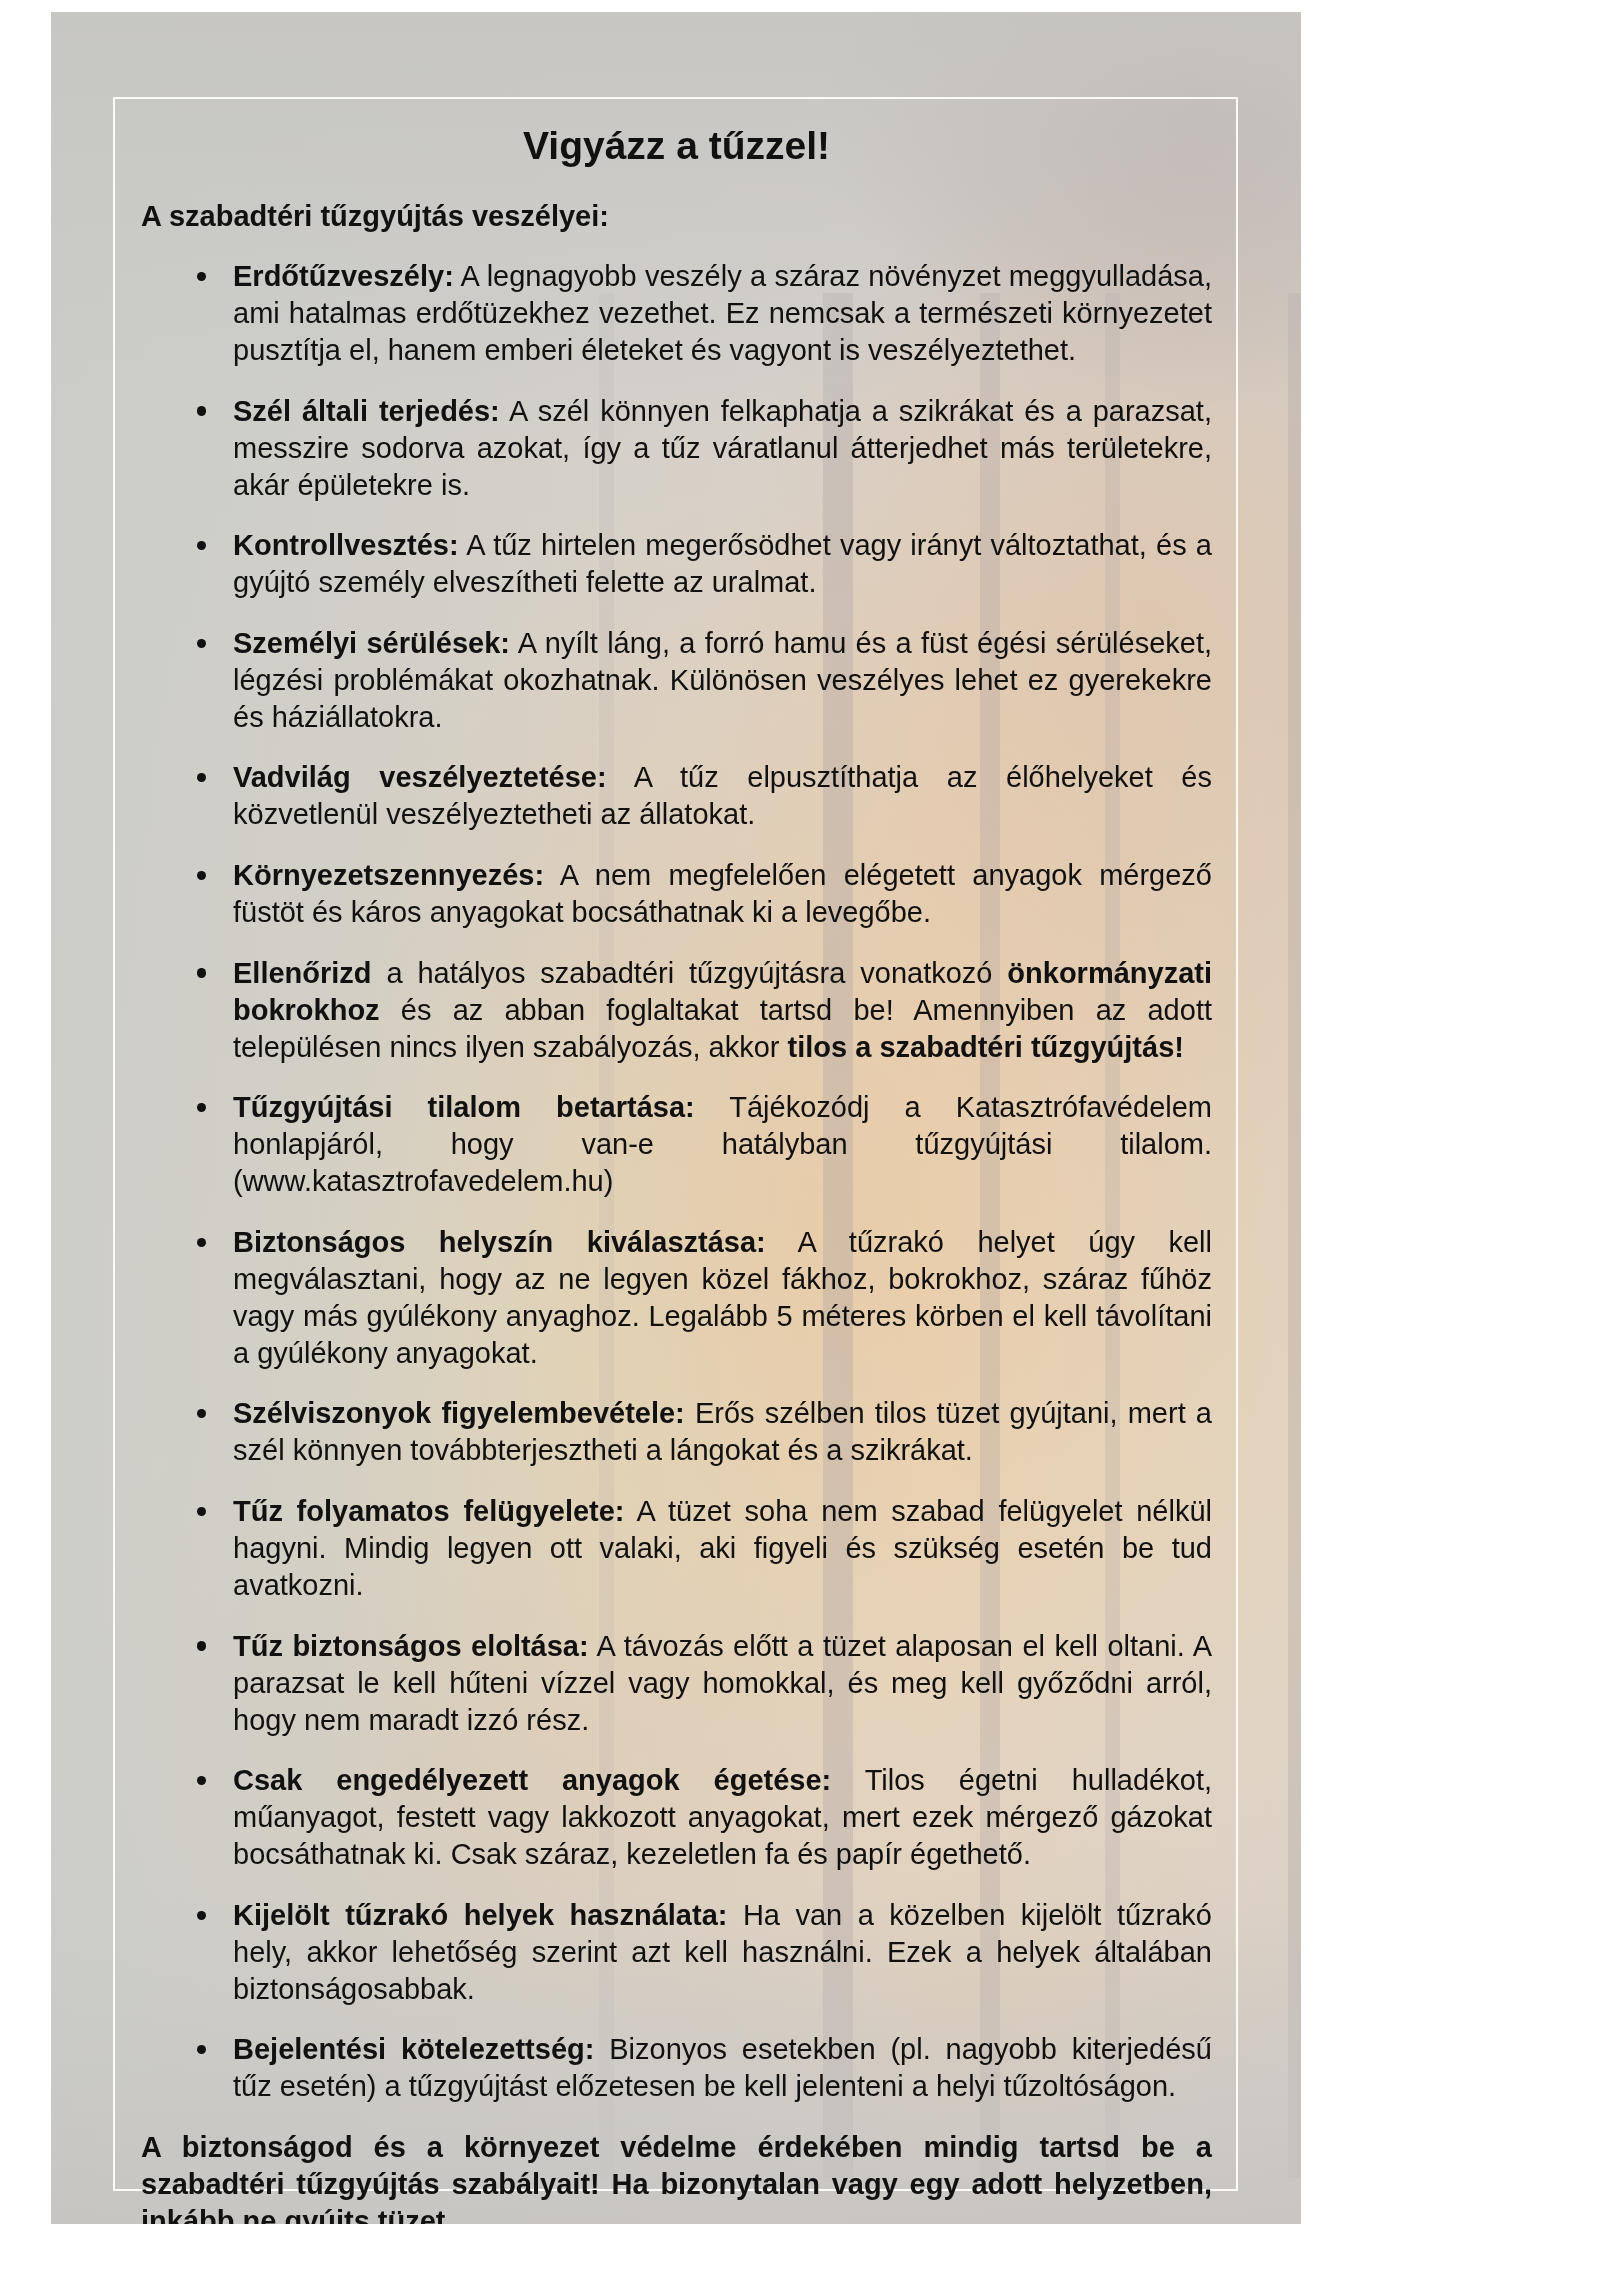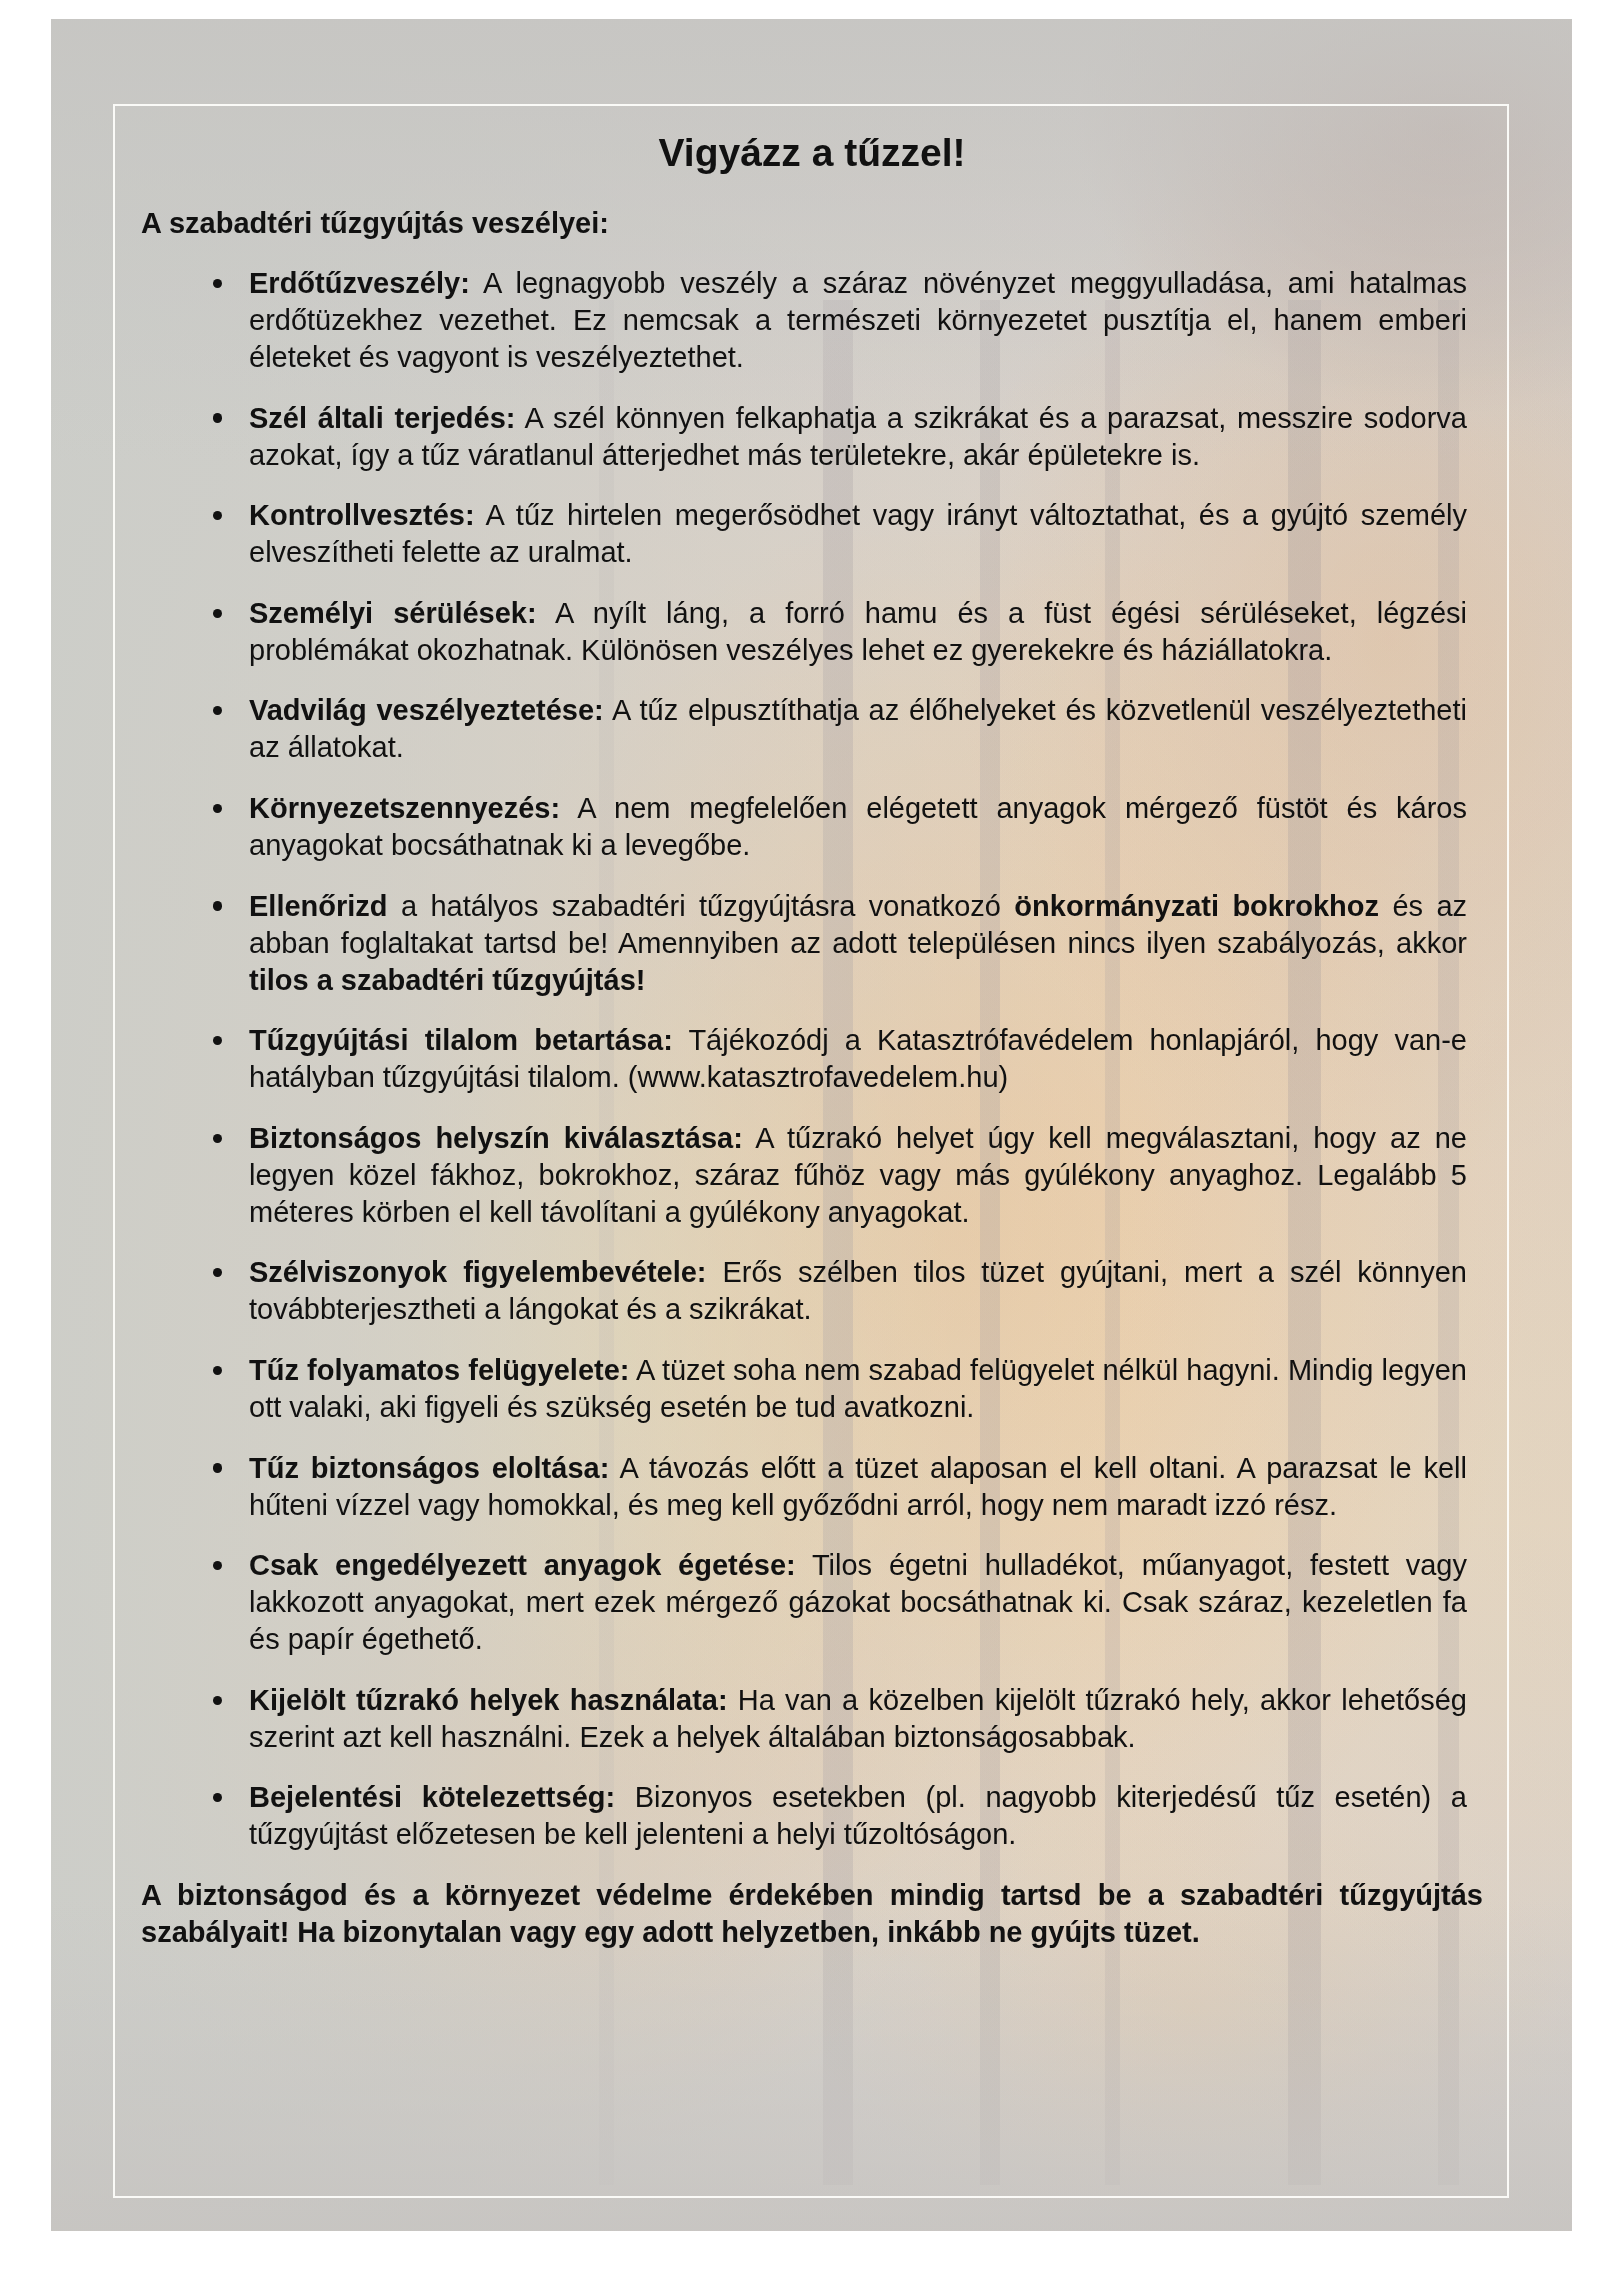--- a/index.html
+++ b/index.html
@@ -8,22 +8,22 @@
     background: #ffffff;
     width: 1623px;
     height: 2295px;
     font-family: "Liberation Sans", sans-serif;
     color: #111;
     overflow: hidden;
   }
   .paper {
     position: absolute;
     left: 51px;
-    top: 19px;
-    width: 1521px;
+    top: 12px;
+    width: 1250px;
     height: 2212px;
     overflow: hidden;
   }
   
   .photo {
     position: absolute;
     inset: 0;
     background:
       radial-gradient(ellipse 537px 406px at 92% 5%,  rgba(125,70,58,0.45), rgba(125,70,58,0) 70%),
       radial-gradient(ellipse 602px 753px at 88% 28%, rgba(226,150,80,0.40), rgba(226,150,80,0) 72%),
@@ -82,21 +82,21 @@
     font-weight: bold;
     text-align: center;
     margin: 0 0 27.5px 0;
   }
   h2.heading {
     font-size: 29px;
     line-height: 37px;
     font-weight: bold;
     margin: 0 0 23.6px 0;
   }
-  .bullets { margin: 16px; }
+  .bullets { margin: 0; }
   .bullet {
     position: relative;
     padding-left: 92px;
     margin: 0 0 23.6px 0;
     text-align: justify;
   }
   .bullet .dot {
     position: absolute;
     left: 56px;
     top: 13.7px;

